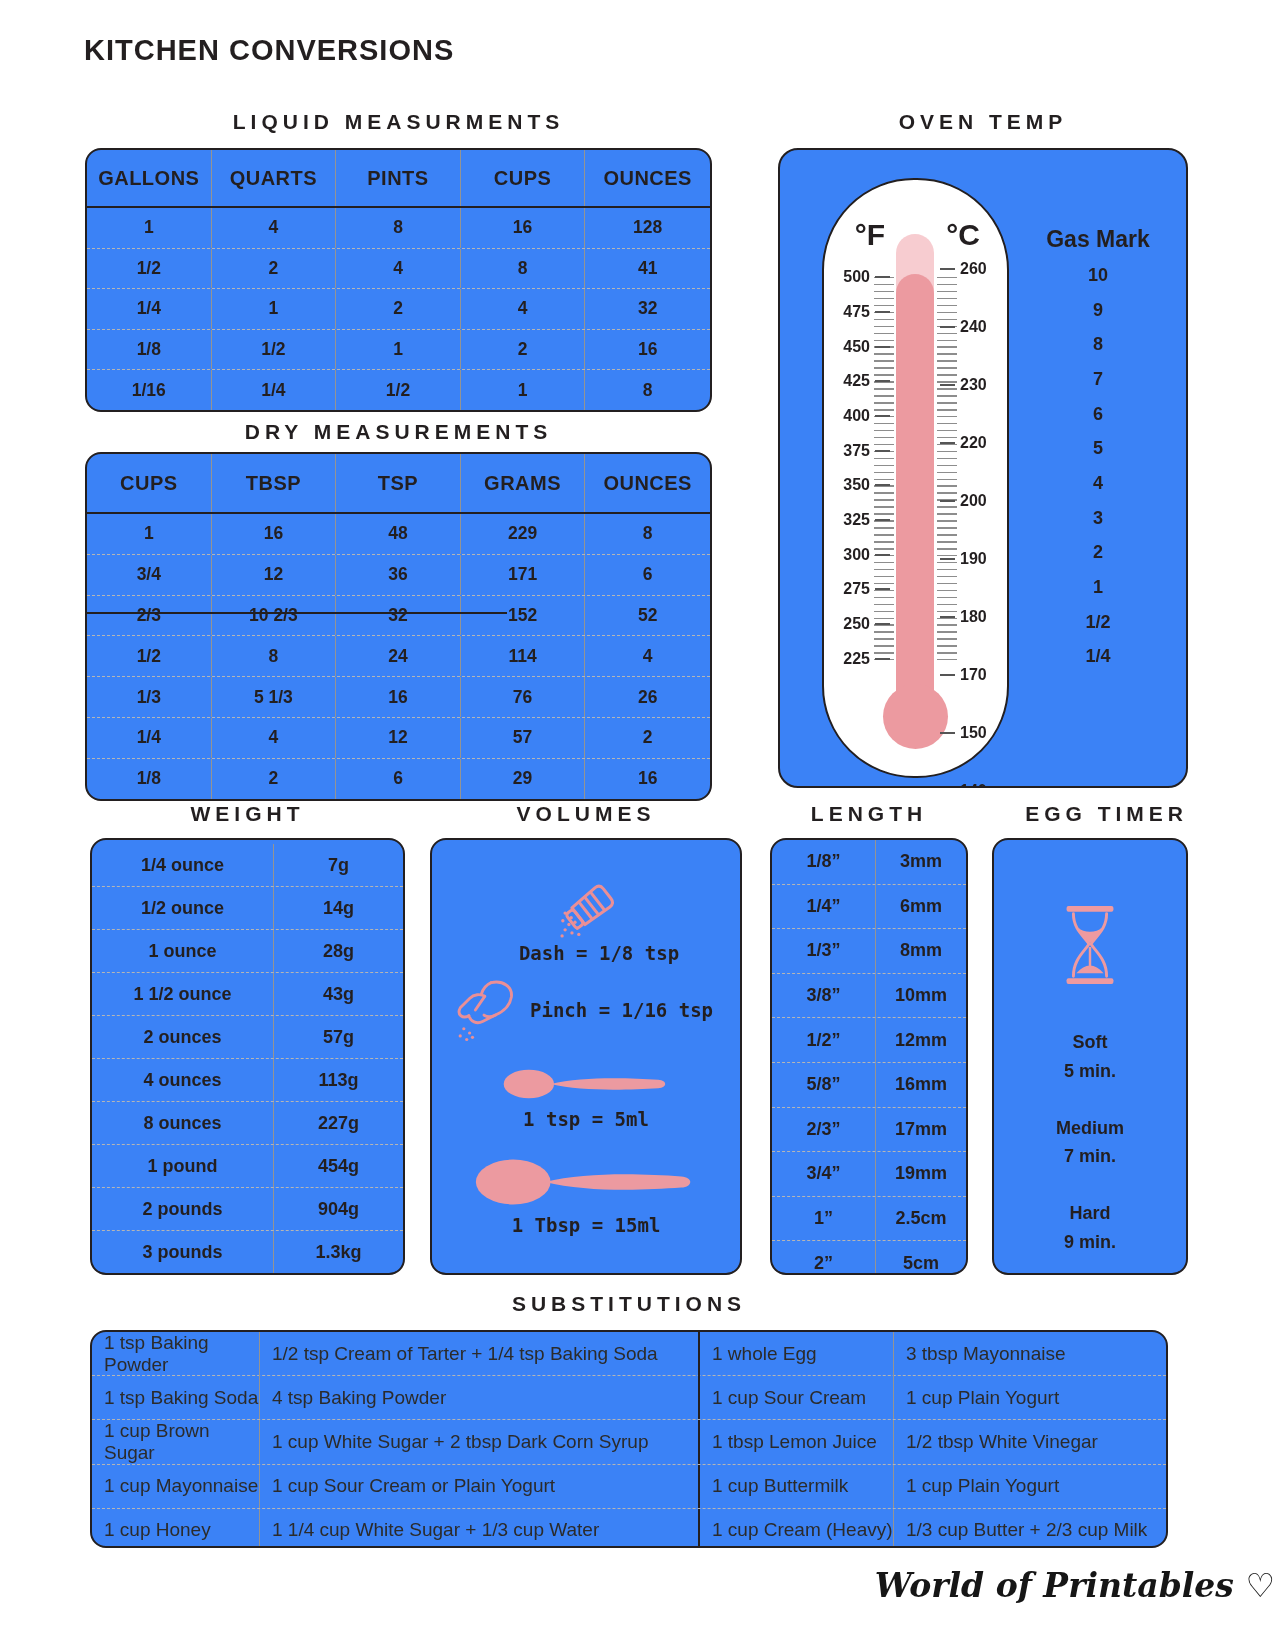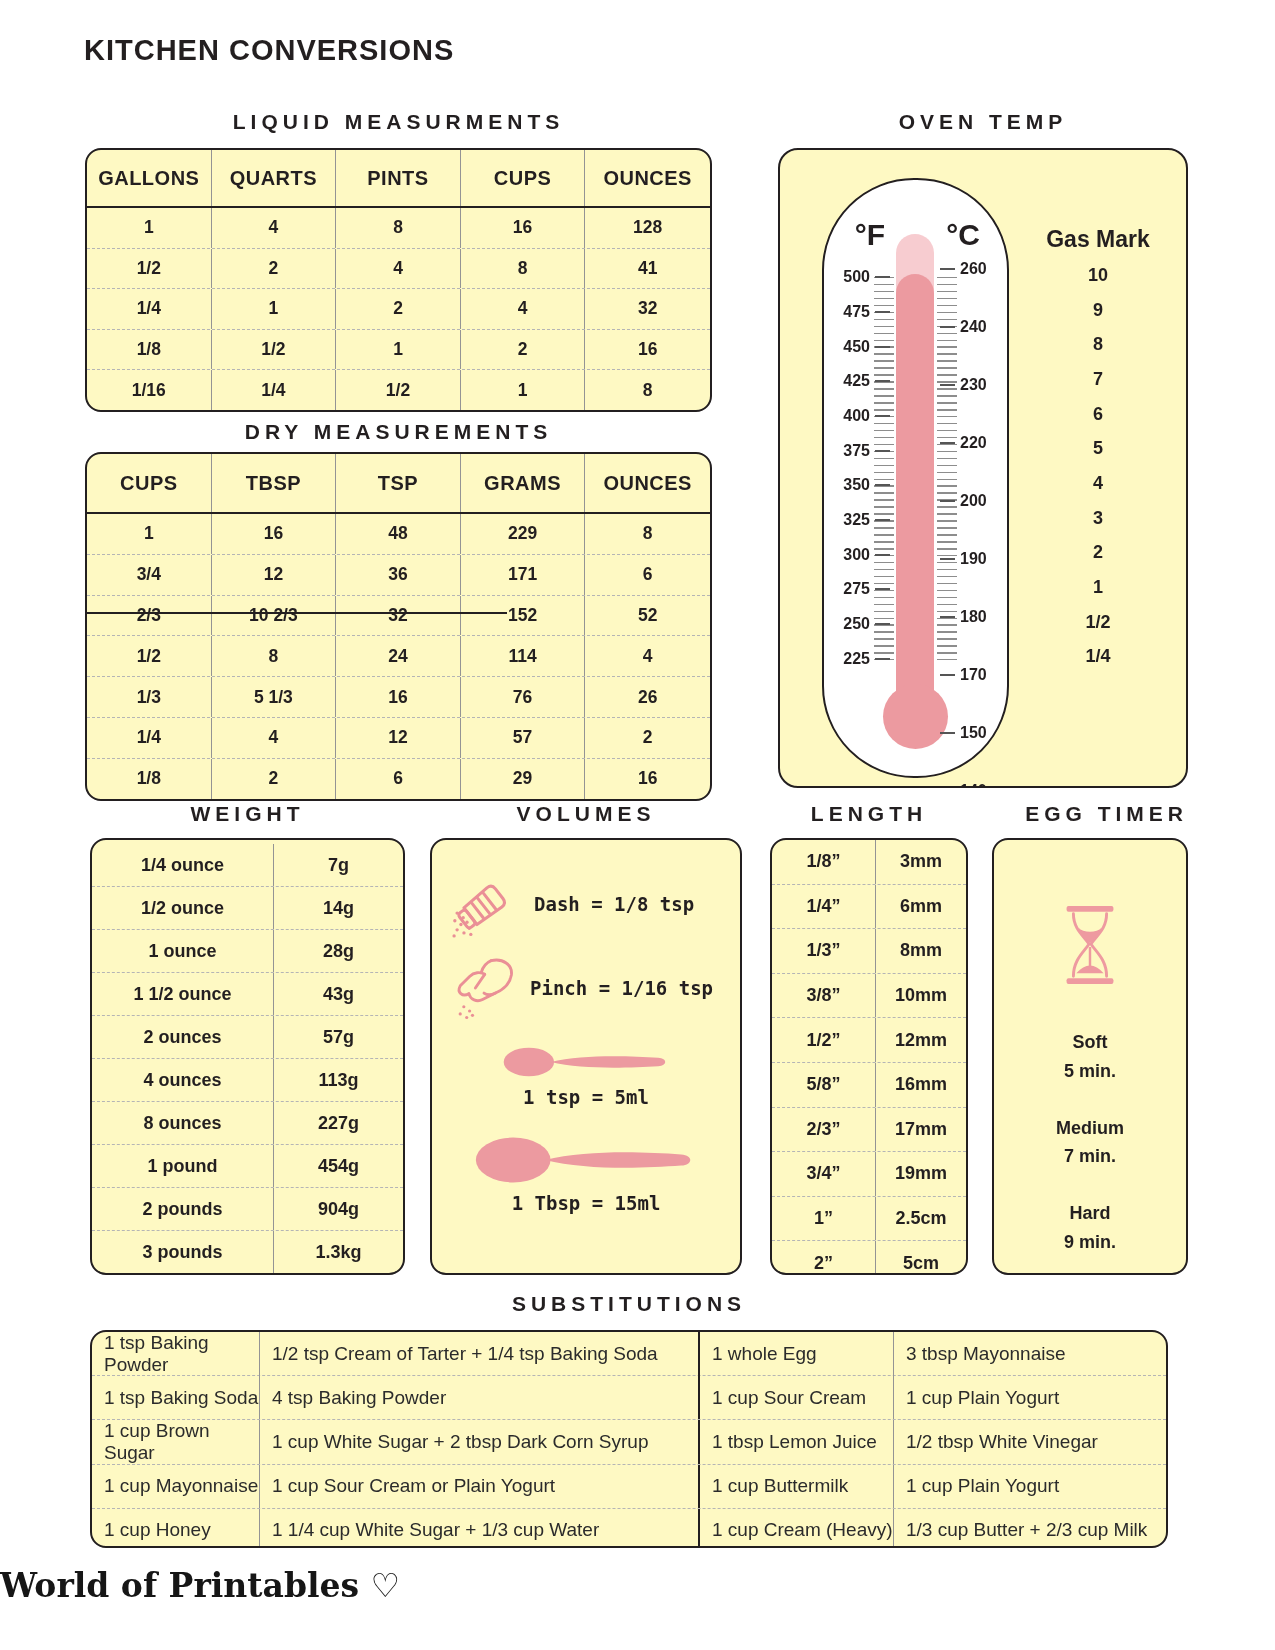--- a/index.html
+++ b/index.html
@@ -3,21 +3,21 @@
 <meta charset="utf-8">
 <style>
   html,body{margin:0;padding:0;background:#ffffff;}
   .page{position:relative;width:1275px;height:1650px;background:#fff;
         font-family:"Liberation Sans",sans-serif;color:#231f20;overflow:hidden;}
   .abs{position:absolute;}
   
   .main-title{font-size:29px;font-weight:bold;letter-spacing:1px;}
   .sec-title{font-size:21px;font-weight:bold;letter-spacing:5px;text-align:center;}
   
-  .panel{border:2.5px solid #231f20;border-radius:16px;overflow:hidden;background:#fef9c3;box-sizing:border-box;}
+  .panel{border:2.5px solid #231f20;border-radius:16px;overflow:hidden;background:#3b82f6;box-sizing:border-box;}
   .cell{display:flex;align-items:center;justify-content:center;border-right:1px solid #949494;box-sizing:border-box;}
   .cell:last-child{border-right:none;}
   .thead{display:grid;grid-template-columns:repeat(5,1fr);border-bottom:2.5px solid #231f20;}
   .thead .th{font-size:20px;font-weight:bold;letter-spacing:.5px;}
   .tbody .tr{display:grid;}
   .tbody .tr + .tr{border-top:1.5px dashed #b5b5b5;}
   .table5 .tr{grid-template-columns:repeat(5,1fr);}
   .td{font-size:17.5px;font-weight:bold;}
   .liquid-table .thead{height:56px;}
   .liquid-table .tr{height:39.6px;}
@@ -64,21 +64,21 @@
   .gas-col .grow{flex:1;display:flex;align-items:center;justify-content:center;font-size:18px;font-weight:bold;}
   
   .vol-row{display:flex;align-items:center;padding-left:16px;}
   .vol-label{font-family:"DejaVu Sans Mono",monospace;font-weight:bold;font-size:19px;margin-left:10px;white-space:nowrap;}
   .vol-center{text-align:center;}
   .vol-center .vol-label{margin-left:0;display:block;}
   
   .egg-inner{display:flex;flex-direction:column;align-items:center;}
   .egg-entry{text-align:center;font-size:18px;font-weight:bold;line-height:1.6;}
   
-  .footer{width:100%;text-align:left;font-family:"DejaVu Serif",serif;font-weight:bold;font-size:33px;color:#161616;}
+  .footer{width:100%;text-align:right;font-family:"DejaVu Serif",serif;font-style:italic;font-weight:bold;font-size:33px;color:#161616;}
 </style>
 </head>
 <body>
 
 <div class="page">
 
   <div class="abs main-title" style="left:84px;top:34px;">KITCHEN CONVERSIONS</div>
 
   <div class="abs sec-title" style="left:85px;top:110px;width:627px;">LIQUID MEASURMENTS</div>
   <div class="abs panel table5 liquid-table" style="left:85px;top:148px;width:627px;">
@@ -390,21 +390,21 @@
 
         <div class="tr">
           <div class="cell td">3 pounds</div>
           <div class="cell td">1.3kg</div>
         </div>
       </div>
   </div>
 
   <div class="abs sec-title" style="left:430px;top:802px;width:312px;">VOLUMES</div>
   <div class="abs panel" style="left:430px;top:838px;width:312px;height:437px;">
-    <div class="vol-row" style="margin-top:26px;">
+    <div class="vol-row" style="margin-top:26px;flex-direction:column;">
       <svg width="76" height="76" viewBox="0 0 100 100">
         <g transform="rotate(-128 50 50)" fill="none" stroke="#ea8f96" stroke-width="4" stroke-linecap="round" stroke-linejoin="round">
           <rect x="38" y="12" width="24" height="12" rx="4"></rect>
           <path d="M36 24 L64 24 L66 64 Q66 72 58 72 L42 72 Q34 72 34 64 Z"></path>
           <line x1="38" y1="36" x2="62" y2="36"></line>
           <line x1="37" y1="46" x2="63" y2="46"></line>
           <line x1="37" y1="56" x2="63" y2="56"></line>
         </g>
         <g fill="#ea8f96">
           <circle cx="12" cy="62" r="2.2"></circle>

